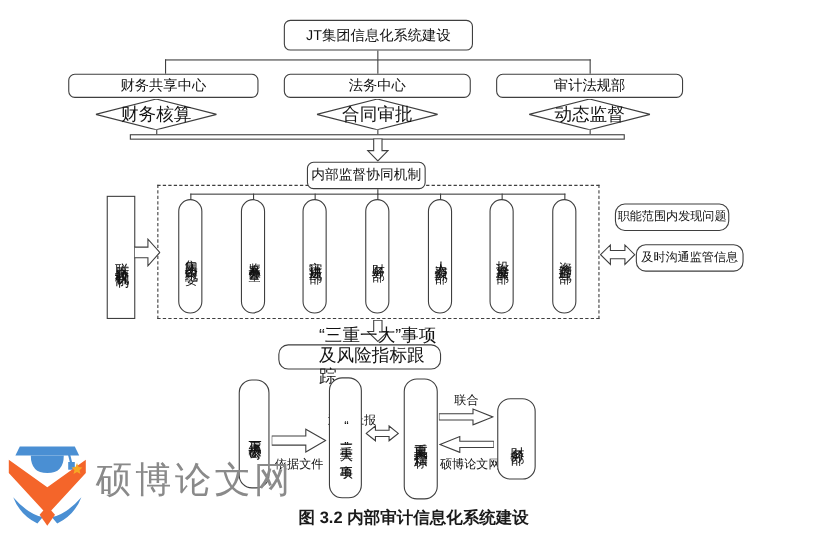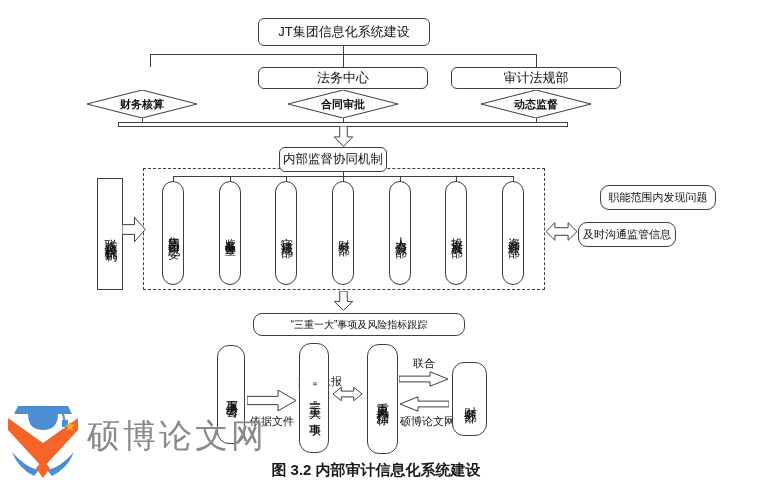--- a/index.html
+++ b/index.html
@@ -22,21 +22,21 @@
   }
   .lbl{position:absolute;font-size:11px;color:#111;text-align:center;white-space:nowrap;}
   .arrow{position:absolute;}
   .arrow svg{display:block;width:100%;height:100%;}
   .arrow polygon{fill:#fff;stroke:#3f3f3f;stroke-width:1;vector-effect:non-scaling-stroke;stroke-linejoin:miter;}
   .diamond{position:absolute;}
   .diamond svg{display:block;width:100%;height:100%;}
   .diamond polygon{fill:#fff;stroke:#3f3f3f;stroke-width:1;vector-effect:non-scaling-stroke;}
   .diamond .dlabel{
     position:absolute;left:0;top:0;width:100%;height:100%;
-    display:flex;align-items:center;justify-content:center;font-size:11px;font-weight:bold;
+    display:flex;align-items:center;justify-content:center;font-size:16px;
   }
   .bar{position:absolute;box-sizing:border-box;background:#fff;border:1px solid #3f3f3f;}
   .caption{
     position:absolute;font-size:15px;font-weight:bold;color:#1a1a1a;text-align:center;
     font-family:"Liberation Sans","DejaVu Sans",sans-serif;
   }
   .wm-name{
     position:absolute;font-size:33px;color:#8a8a8a;letter-spacing:3px;white-space:nowrap;
     font-family:"Liberation Sans","DejaVu Sans",sans-serif;
   }
@@ -53,20 +53,23 @@
   <div class="box r6" style="left:258px;top:18px;width:172px;height:28px;">
     <span>JT集团信息化系统建设</span>
   </div>
 
   <div class="line" style="left:343px;top:46px;width:1px;height:8px;"></div>
   <div class="line" style="left:150px;top:54px;width:387px;height:1px;"></div>
   <div class="line" style="left:150px;top:54px;width:1px;height:13px;"></div>
   <div class="line" style="left:343px;top:54px;width:1px;height:13px;"></div>
   <div class="line" style="left:536px;top:54px;width:1px;height:13px;"></div>
 
+  <div class="box r6" style="left:62px;top:67px;width:173px;height:22px;">
+    <span>财务共享中心</span>
+  </div>
   <div class="box r6" style="left:258px;top:67px;width:170px;height:22px;">
     <span>法务中心</span>
   </div>
   <div class="box r6" style="left:451px;top:67px;width:170px;height:22px;">
     <span>审计法规部</span>
   </div>
 
   <div class="diamond" style="left:87px;top:90px;width:110px;height:28px;">
     <svg viewBox="0 0 110 28" preserveAspectRatio="none">
         <polygon points="0,14 55,0 110,14 55,28"></polygon>
@@ -141,33 +144,33 @@
     <svg viewBox="0 0 100 100" preserveAspectRatio="none">
         <polygon points="0,32 52,32 52,5 97,50 52,95 52,68 0,68"></polygon>
       </svg>
   </div>
 
   <div class="arrow" style="left:545px;top:221px;width:33px;height:21px;">
     <svg viewBox="0 0 100 100" preserveAspectRatio="none">
         <polygon points="3,50 30,8 30,32 70,32 70,8 97,50 70,92 70,68 30,68 30,92"></polygon>
       </svg>
   </div>
-  <div class="box r8" style="left:600px;top:185px;width:116px;height:25px;font-size:11px;">
+  <div class="box r8" style="left:559px;top:185px;width:104px;height:25px;font-size:11px;">
     <span>职能范围内发现问题</span>
   </div>
   <div class="box r8" style="left:578px;top:222px;width:98px;height:25px;font-size:11px;">
     <span>及时沟通监管信息</span>
   </div>
 
   <div class="arrow" style="left:333px;top:291px;width:21px;height:20px;">
     <svg viewBox="0 0 100 100" preserveAspectRatio="none">
         <polygon points="32,0 32,52 6,52 50,97 94,52 68,52 68,0"></polygon>
       </svg>
   </div>
-  <div class="box r8" style="left:253px;top:313px;width:212px;height:23px;font-size:10px;">
+  <div class="box r8" style="left:253px;top:313px;width:148px;height:23px;font-size:16px;padding-left:36px;">
     <span>“三重一大”事项及风险指标跟踪</span>
   </div>
 
   <div class="box pill vtext" style="left:217px;top:345px;width:28px;height:99px;font-size:12px;letter-spacing:1px;">
     <span>下属二级子公司</span>
   </div>
 
   <div class="lbl" style="left:244px;top:374px;width:56px;margin-left:48px;">逐月上报</div>
   <div class="arrow" style="left:247px;top:389px;width:50px;height:23px;">
     <svg viewBox="0 0 100 100" preserveAspectRatio="none">

